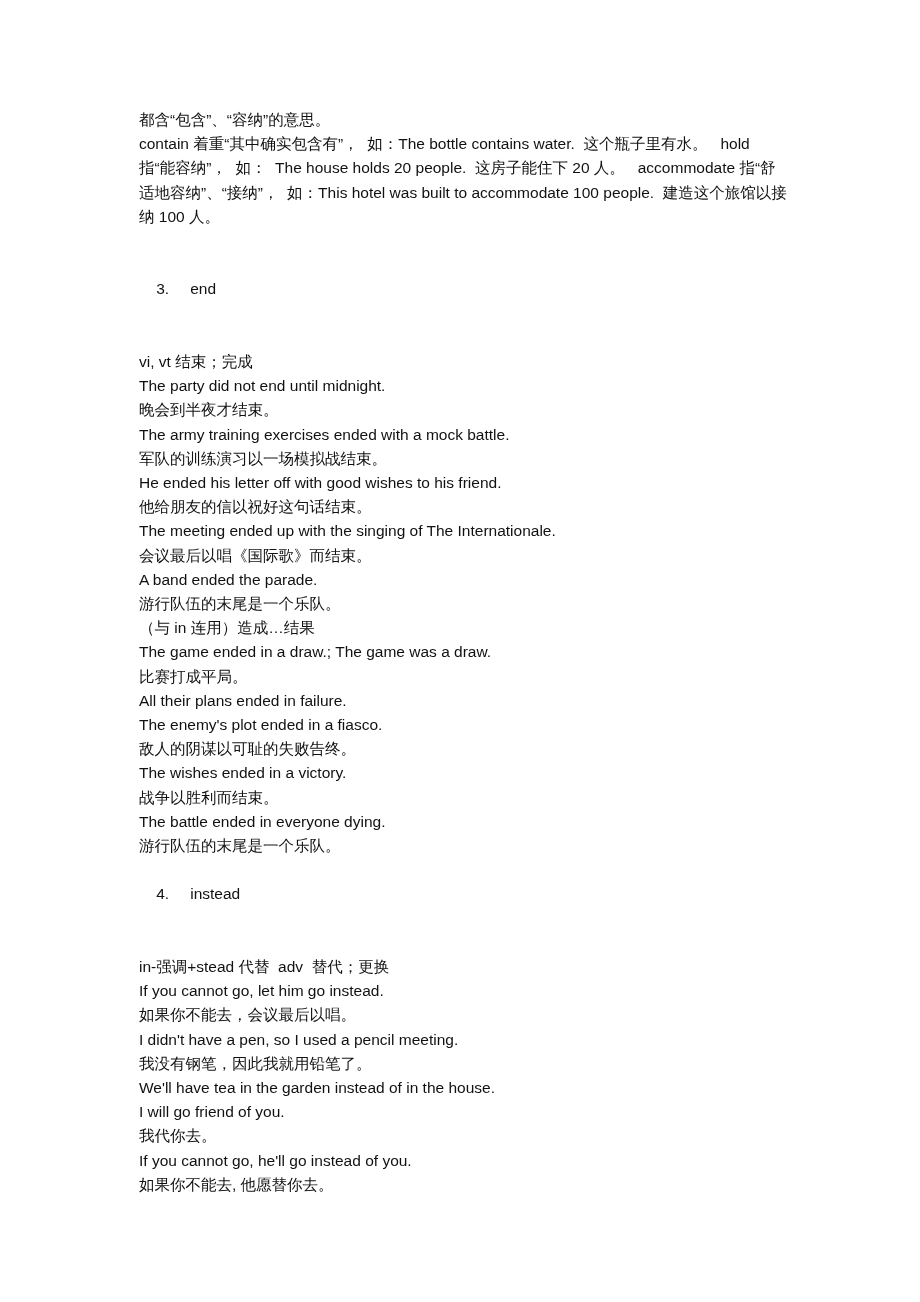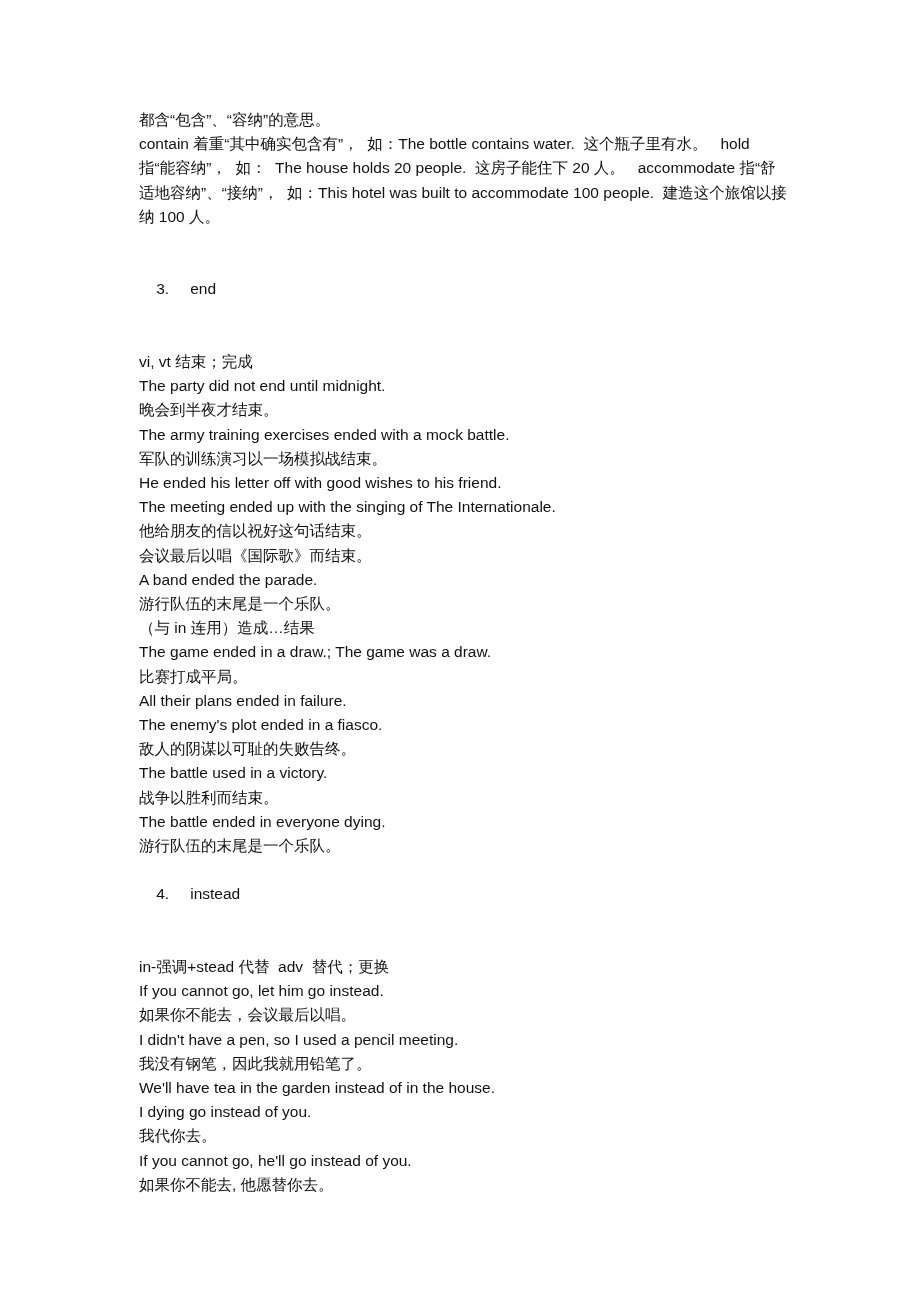--- a/index.html
+++ b/index.html
@@ -60,44 +60,44 @@
       <p class="line">The party did not end until midnight.</p>
 
       <p class="line">晚会到半夜才结束。</p>
 
       <p class="line">The army training exercises ended with a mock battle.</p>
 
       <p class="line">军队的训练演习以一场模拟战结束。</p>
 
       <p class="line">He ended his letter off with good wishes to his friend.</p>
 
+      <p class="line">他给朋友的信以祝好这句话结束。</p>
+
       <p class="line">The meeting ended up with the singing of The Internationale.</p>
-
-      <p class="line">他给朋友的信以祝好这句话结束。</p>
 
       <p class="line">会议最后以唱《国际歌》而结束。</p>
 
       <p class="line">A band ended the parade.</p>
 
       <p class="line">游行队伍的末尾是一个乐队。</p>
 
       <p class="line">（与 in 连用）造成…结果</p>
 
       <p class="line">The game ended in a draw.; The game was a draw.</p>
 
       <p class="line">比赛打成平局。</p>
 
       <p class="line">All their plans ended in failure.</p>
 
 
       <p class="line">The enemy's plot ended in a fiasco.</p>
 
       <p class="line">敌人的阴谋以可耻的失败告终。</p>
 
-      <p class="line">The battle used in a victory.</p>
+      <p class="line">The wishes ended in a victory.</p>
 
       <p class="line">战争以胜利而结束。</p>
 
       <p class="line">The battle ended in everyone dying.</p>
 
       <p class="line">游行队伍的末尾是一个乐队。</p>
     </div>
 
   <div class="heading">
     <span class="num">4.</span><span class="word">instead</span>
@@ -114,21 +114,21 @@
       <p class="line">如果你不能去，会议最后以唱。</p>
 
       <p class="line">I didn't have a pen, so I used a pencil meeting.</p>
 
       <p class="line">我没有钢笔，因此我就用铅笔了。</p>
 
 
       <p class="line">We'll have tea in the garden instead of in the house.</p>
 
 
-      <p class="line">I dying go instead of you.</p>
+      <p class="line">I will go friend of you.</p>
 
       <p class="line">我代你去。</p>
 
       <p class="line">If you cannot go, he'll go instead of you.</p>
 
       <p class="line">如果你不能去, 他愿替你去。</p>
     </div>
 
 </div>
 

